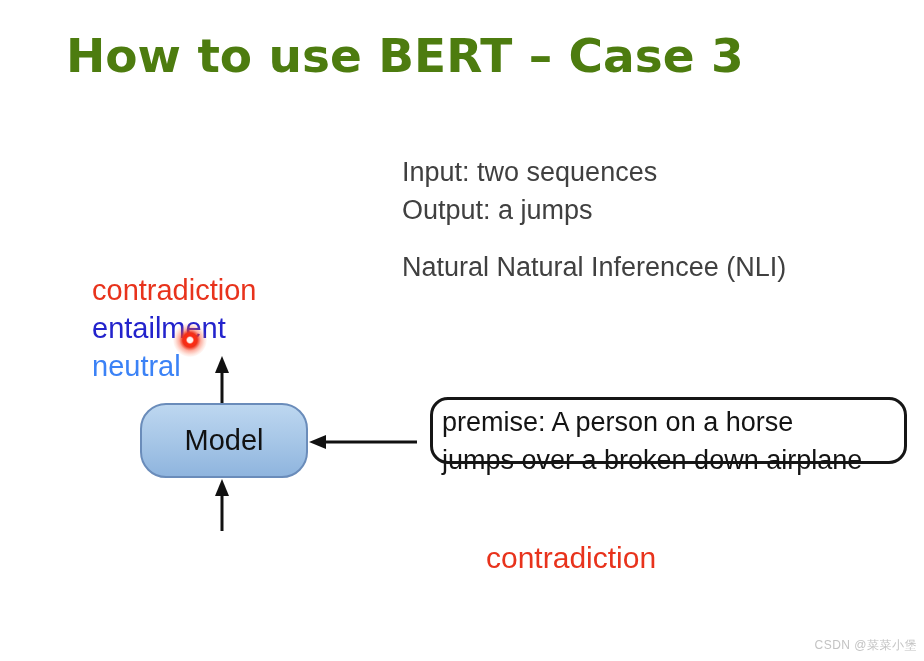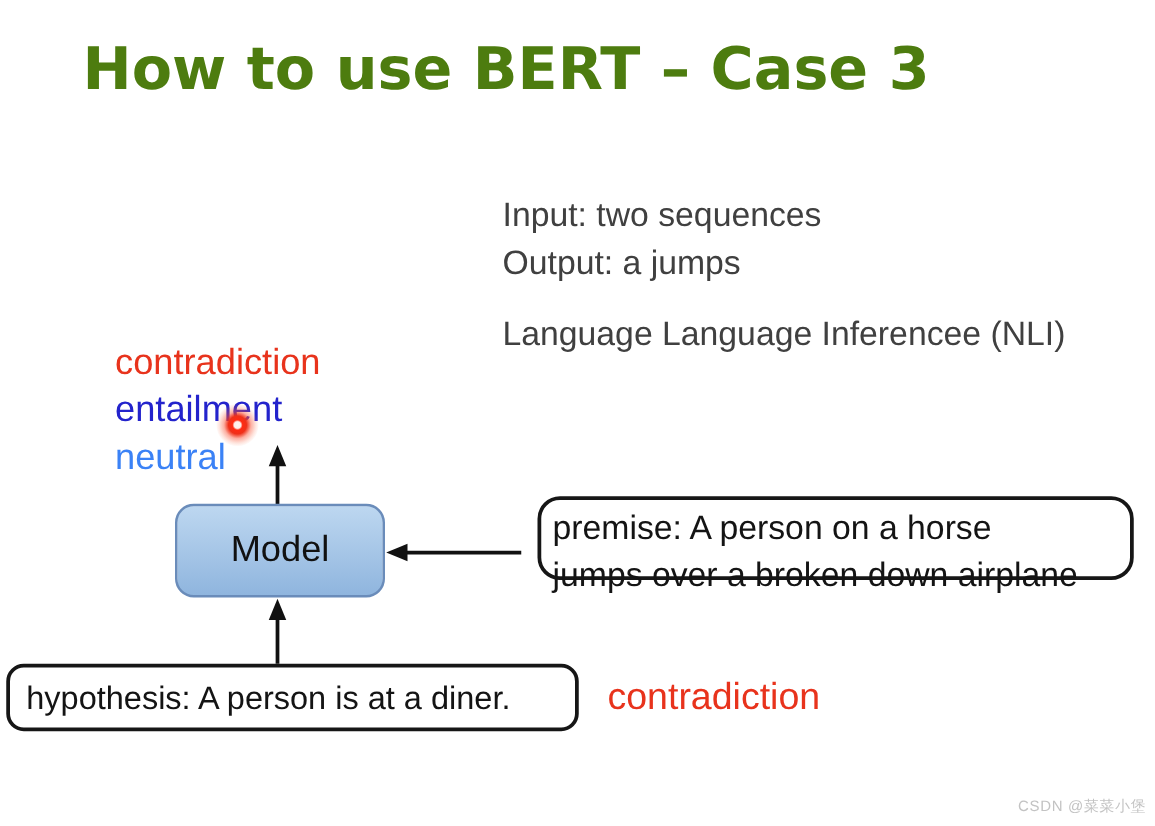--- a/index.html
+++ b/index.html
@@ -58,21 +58,21 @@
     left: 0; top: 0;
     width: 924px; height: 661px;
     pointer-events: none;
   }
 
   .model-box {
     left: 140px; top: 403px;
     width: 168px; height: 75px;
     box-sizing: border-box;
     border: 2px solid #6a8cba;
-    border-radius: 15px;
+    border-radius: 26px;
     background: linear-gradient(to bottom, #bdd7f0 0%, #a9c8e8 45%, #8fb5de 100%);
     display: flex; align-items: center; justify-content: center;
     font-size: 29px;
     color: #111111;
   }
 
   .premise-box {
     left: 430px; top: 397px;
     width: 477px; height: 67px;
     box-sizing: border-box;
@@ -115,21 +115,21 @@
 <body>
 
 <div class="canvas">
 
   <div class="abs title">How to use BERT – Case 3</div>
 
   <div class="abs task-block">
     <div>Input: two sequences</div>
     <div>Output: a jumps</div>
     <div class="para-gap"></div>
-    <div>Language Language Inferencee (NLI)</div>
+    <div>Natural Natural Inferencee (NLI)</div>
   </div>
 
   <div class="abs classes-block">
     <div style="color: rgb(232, 51, 28);">contradiction</div>
     <div style="color: rgb(35, 35, 204);">entailment</div>
     <div style="color: #3b82f6;">neutral</div>
   </div>
 
   <div class="abs laser-dot"></div>
 
@@ -153,21 +153,18 @@
 
   <div class="abs model-box">
     <span>Model</span>
   </div>
 
   <div class="abs premise-box">
     <div>premise: A person on a horse</div>
     <div>jumps over a broken down airplane</div>
   </div>
 
-  <div class="abs hypothesis-box">
-    <span>hypothesis: A person is at a diner.</span>
-  </div>
 
   <div class="abs prediction" style="color: rgb(232, 51, 28);">contradiction</div>
 
   <div class="abs watermark">CSDN @菜菜小堡</div>
 
 </div>
 
 </body></html>

